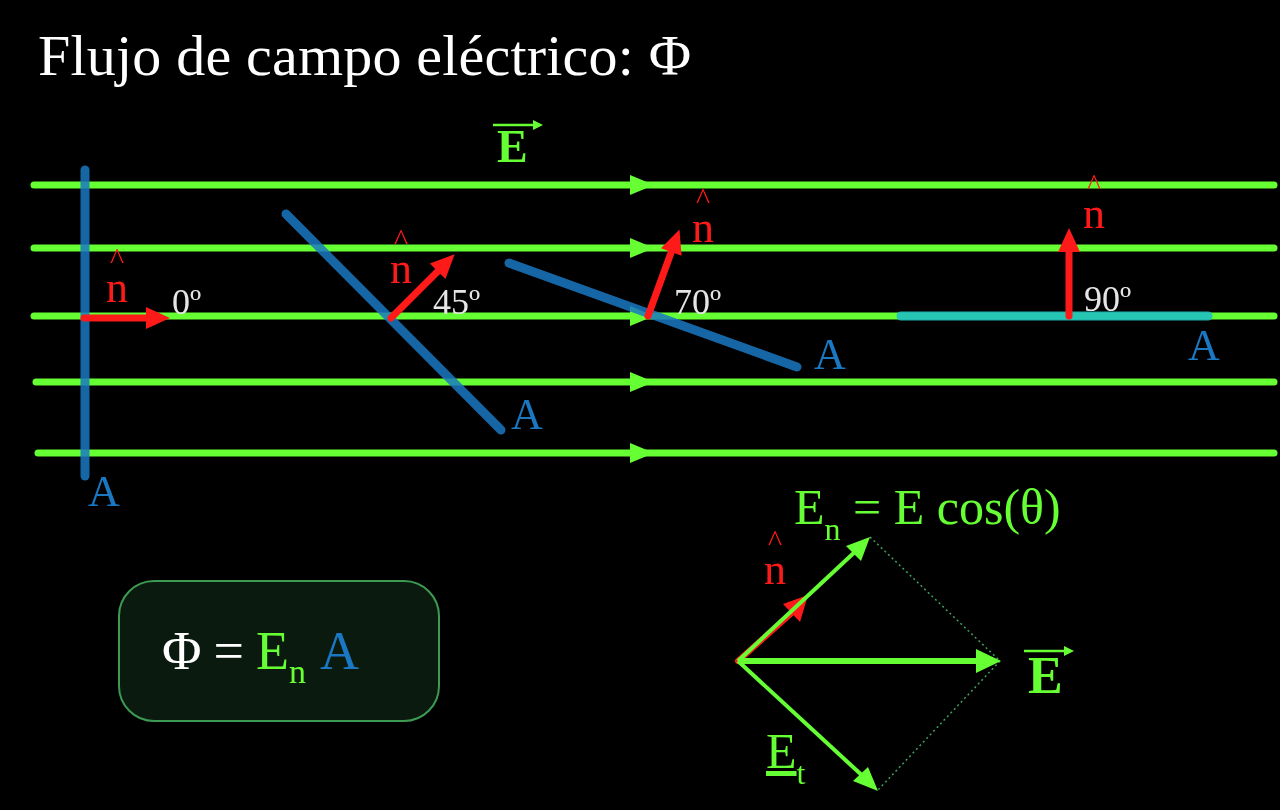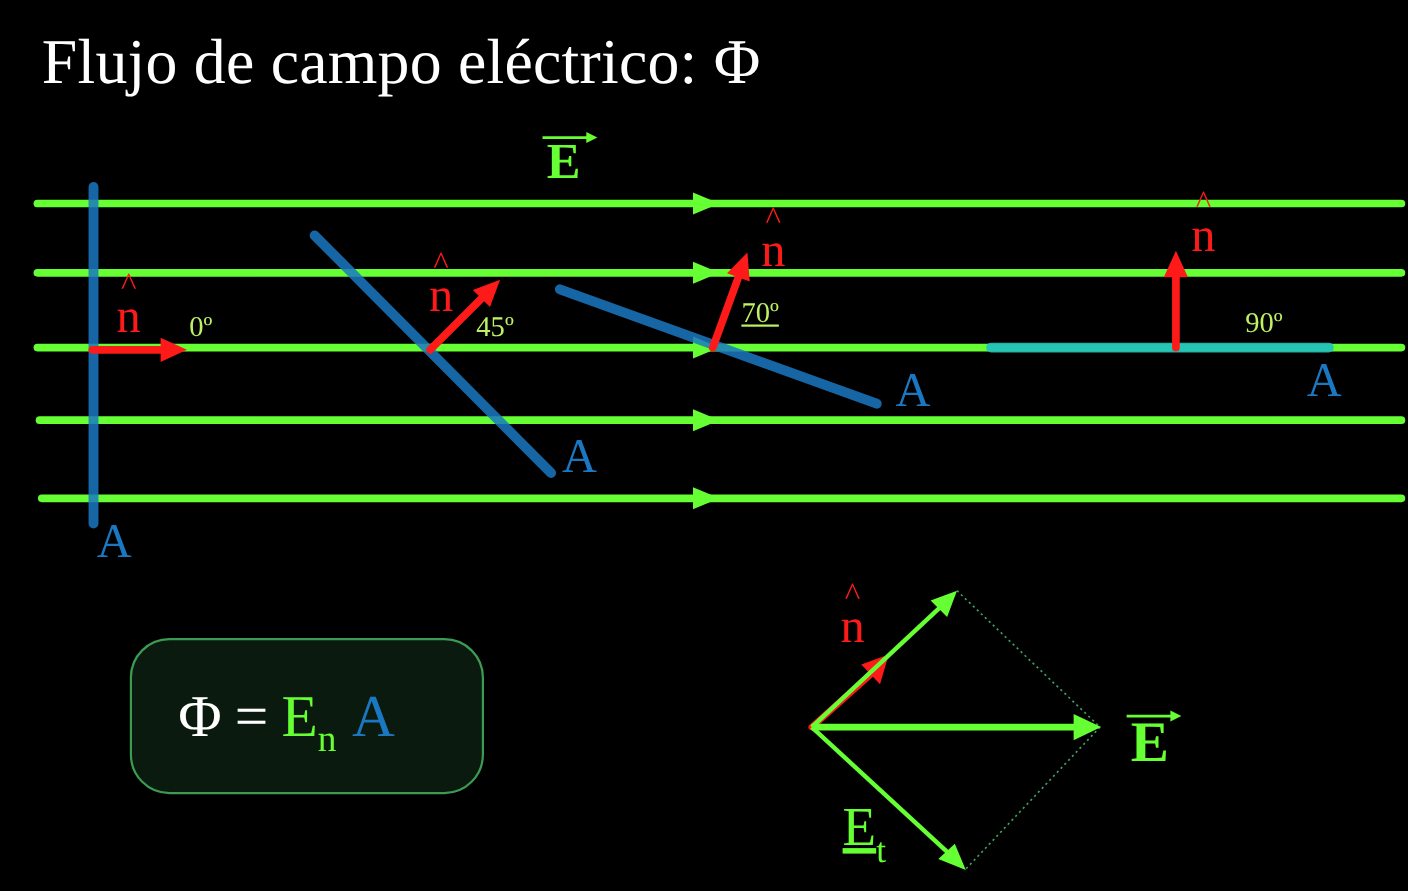--- a/index.html
+++ b/index.html
@@ -2,21 +2,21 @@
 <html><head>
 <meta charset="utf-8">
 <style>
   html, body { margin:0; padding:0; background:#000; }
   body { width:1280px; height:810px; position:relative; overflow:hidden; font-family:"Liberation Serif","DejaVu Serif",serif; }
   #stage { position:absolute; left:0; top:0; width:1186px; height:810px; }
   .title { position:absolute; left:38px; top:22px; font-size:58px; color:#ffffff; white-space:nowrap; letter-spacing:0.2px; }
   .lbl { position:absolute; white-space:nowrap; line-height:1; }
   .nhat { color:#ff1a1a; font-size:44px; }
   .nhat .hat { position:absolute; left:50%; transform:translateX(-50%); top:-22px; font-size:30px; }
-  .ang { color:#bef264; font-size:26px; }
+  .ang { color:#e5e5e5; font-size:36px; }
   .area { color:#1a78c2; font-size:44px; }
   .efield { color:#66ff33; font-size:46px; font-weight:bold; }
   .efield .vec { position:absolute; left:-4px; right:-4px; top:-6px; height:14px; }
   .formula-box { position:absolute; left:118px; top:580px; width:322px; height:142px; border:2px solid #3c9a52; border-radius:36px; background:#0b1a0e; box-sizing:border-box; }
   .formula { position:absolute; left:42px; top:38px; font-size:54px; white-space:nowrap; }
   .phi { color:#fff; }
   .eq { color:#fff; margin:0 12px; }
   .en { color:#66ff33; }
   .sub { font-size:34px; position:relative; top:14px; }
   .aa { color:#1a78c2; margin-left:14px; }
@@ -90,34 +90,38 @@
     <span>E</span>
   </div>
 
   <div class="lbl nhat" style="left:106px;top:266px;"><span class="hat">^</span><span>n</span></div>
   <div class="lbl nhat" style="left:390px;top:247px;"><span class="hat">^</span><span>n</span></div>
   <div class="lbl nhat" style="left:692px;top:206px;"><span class="hat">^</span><span>n</span></div>
   <div class="lbl nhat" style="left:1083px;top:192px;"><span class="hat">^</span><span>n</span></div>
 
   <div class="lbl ang" style="left:172px;top:284px;">0º</div>
   <div class="lbl ang" style="left:433px;top:284px;text-align:center;">45º</div>
-  <div class="lbl ang" style="left:674px;top:272px;text-decoration:underline;">70º</div>
-  <div class="lbl ang" style="left:1132px;top:281px;">90º</div>
+  <div class="lbl ang" style="left:674px;top:284px;">70º</div>
+  <div class="lbl ang" style="left:1084px;top:281px;">90º</div>
 
   <div class="lbl area" style="left:88px;top:470px;">A</div>
   <div class="lbl area" style="left:511px;top:393px;">A</div>
   <div class="lbl area" style="left:814px;top:333px;">A</div>
   <div class="lbl area" style="left:1188px;top:324px;">A</div>
 
   <div class="formula-box">
     <div class="formula">
       <span class="phi">Φ</span><span class="eq">=</span><span class="en"><span>E</span><span class="sub">n</span></span><span class="aa">A</span>
     </div>
   </div>
 
+  <div class="en-eq">
+    <span>E</span><span class="sub">n</span>
+    <span>= E cos(θ)</span>
+  </div>
   <div class="lbl nhat" style="left:764px;top:548px;"><span class="hat">^</span><span>n</span></div>
   <div class="et">
     <span>E</span><span class="sub">t</span>
   </div>
   <div class="lbl efield" style="left:1028px;top:650px;font-size:52px;">
     <svg class="vec" viewBox="0 0 50 14" preserveAspectRatio="none">
         <line x1="0" y1="7" x2="42" y2="7" stroke="#66ff33" stroke-width="2.5"></line>
         <path d="M40,2 L50,7 L40,12 Z" fill="#66ff33"></path>
       </svg>
     <span>E</span>

